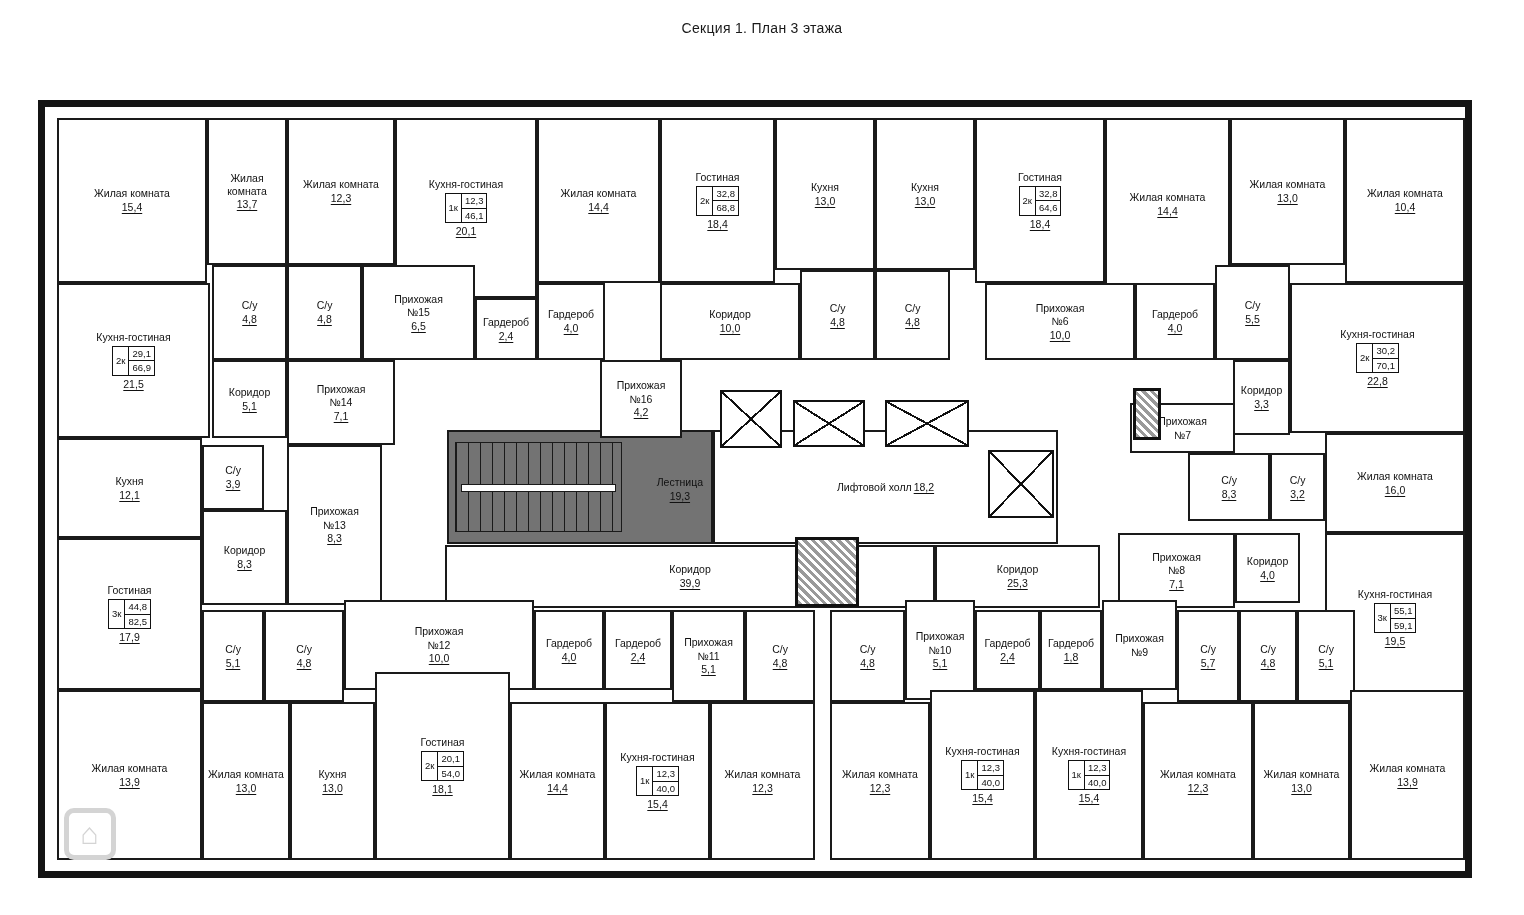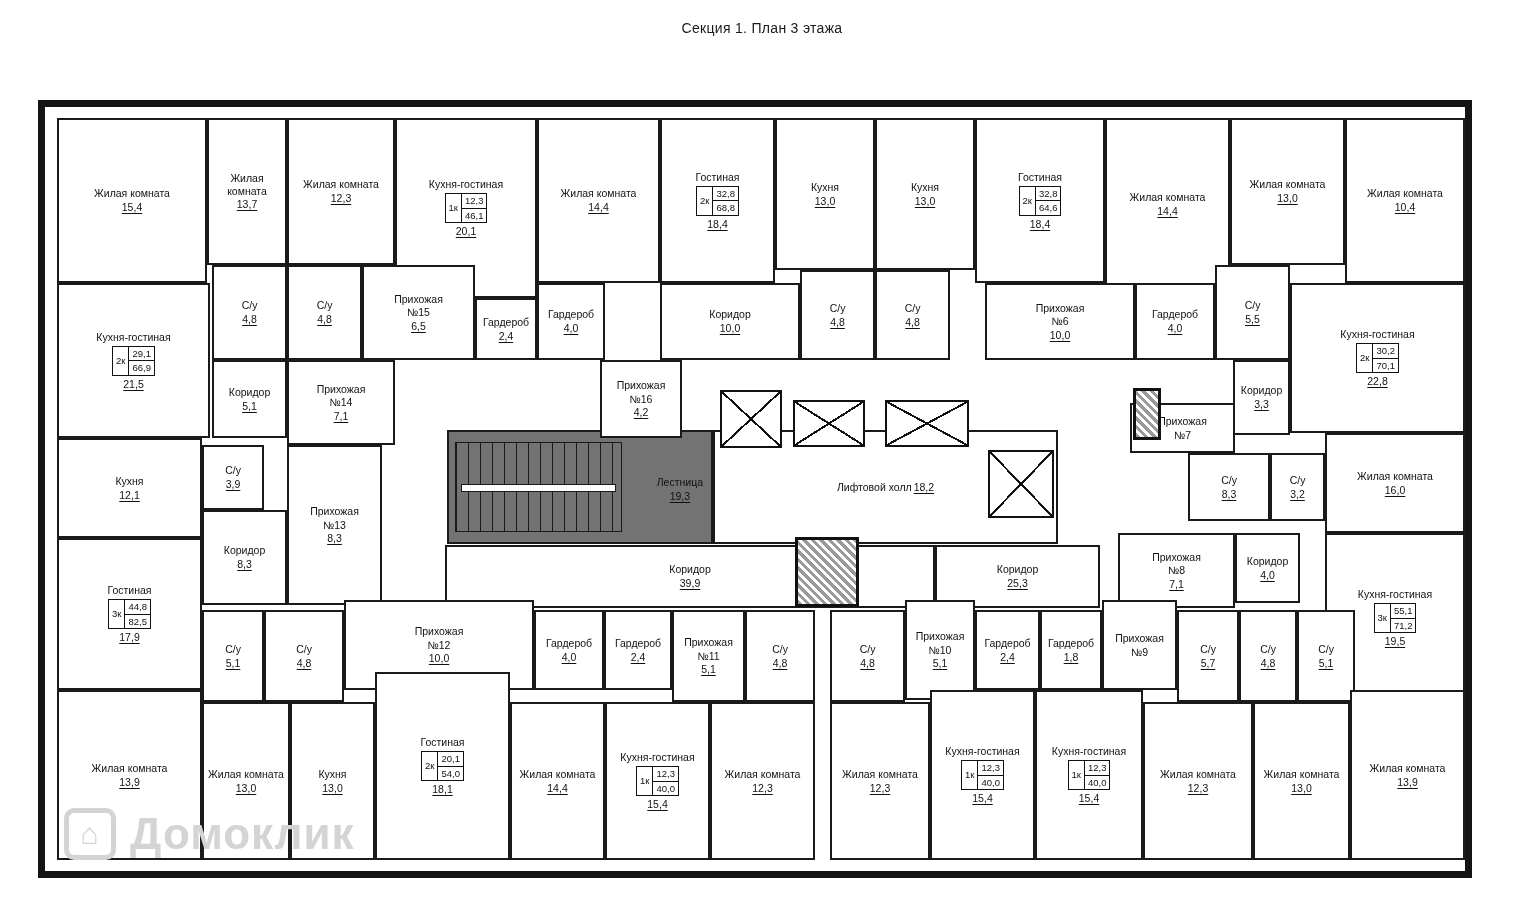--- a/index.html
+++ b/index.html
@@ -291,21 +291,21 @@
           </span>
         </span>
         <span class="area">17,9</span>
       </div>
       <div class="room" style="left: 1325px; top: 533px; width: 140px; height: 170px;">
         <span class="rname">Кухня-гостиная</span>
         <span class="badge">
           <span class="bt">3к</span>
           <span class="frac">
             <span class="fa">55,1</span>
-            <span class="fb">71,2</span>
+            <span class="fb">59,1</span>
           </span>
         </span>
         <span class="area">19,5</span>
       </div>
       <div class="room" style="left: 202px; top: 610px; width: 62px; height: 92px;">
         <span class="rname">С/у</span>
         <span class="area">5,1</span>
       </div>
       <div class="room" style="left: 264px; top: 610px; width: 80px; height: 92px;">
         <span class="rname">С/у</span>
@@ -449,15 +449,14 @@
       <div class="xbox" style="left: 720px; top: 390px; width: 62px; height: 58px;"></div>
       <div class="xbox" style="left: 793px; top: 400px; width: 72px; height: 47px;"></div>
       <div class="xbox" style="left: 885px; top: 400px; width: 84px; height: 47px;"></div>
       <div class="xbox" style="left: 988px; top: 450px; width: 66px; height: 68px;"></div>
       <div class="solid" style="left: 795px; top: 537px; width: 64px; height: 70px;"></div>
       <div class="solid" style="left: 1133px; top: 388px; width: 28px; height: 52px;"></div>
     </div>
 
   <div class="watermark">
     <span class="wm-icon">⌂</span>
-    <span>Домоклик</span>
   </div>
 </div>
 
 </body></html>

